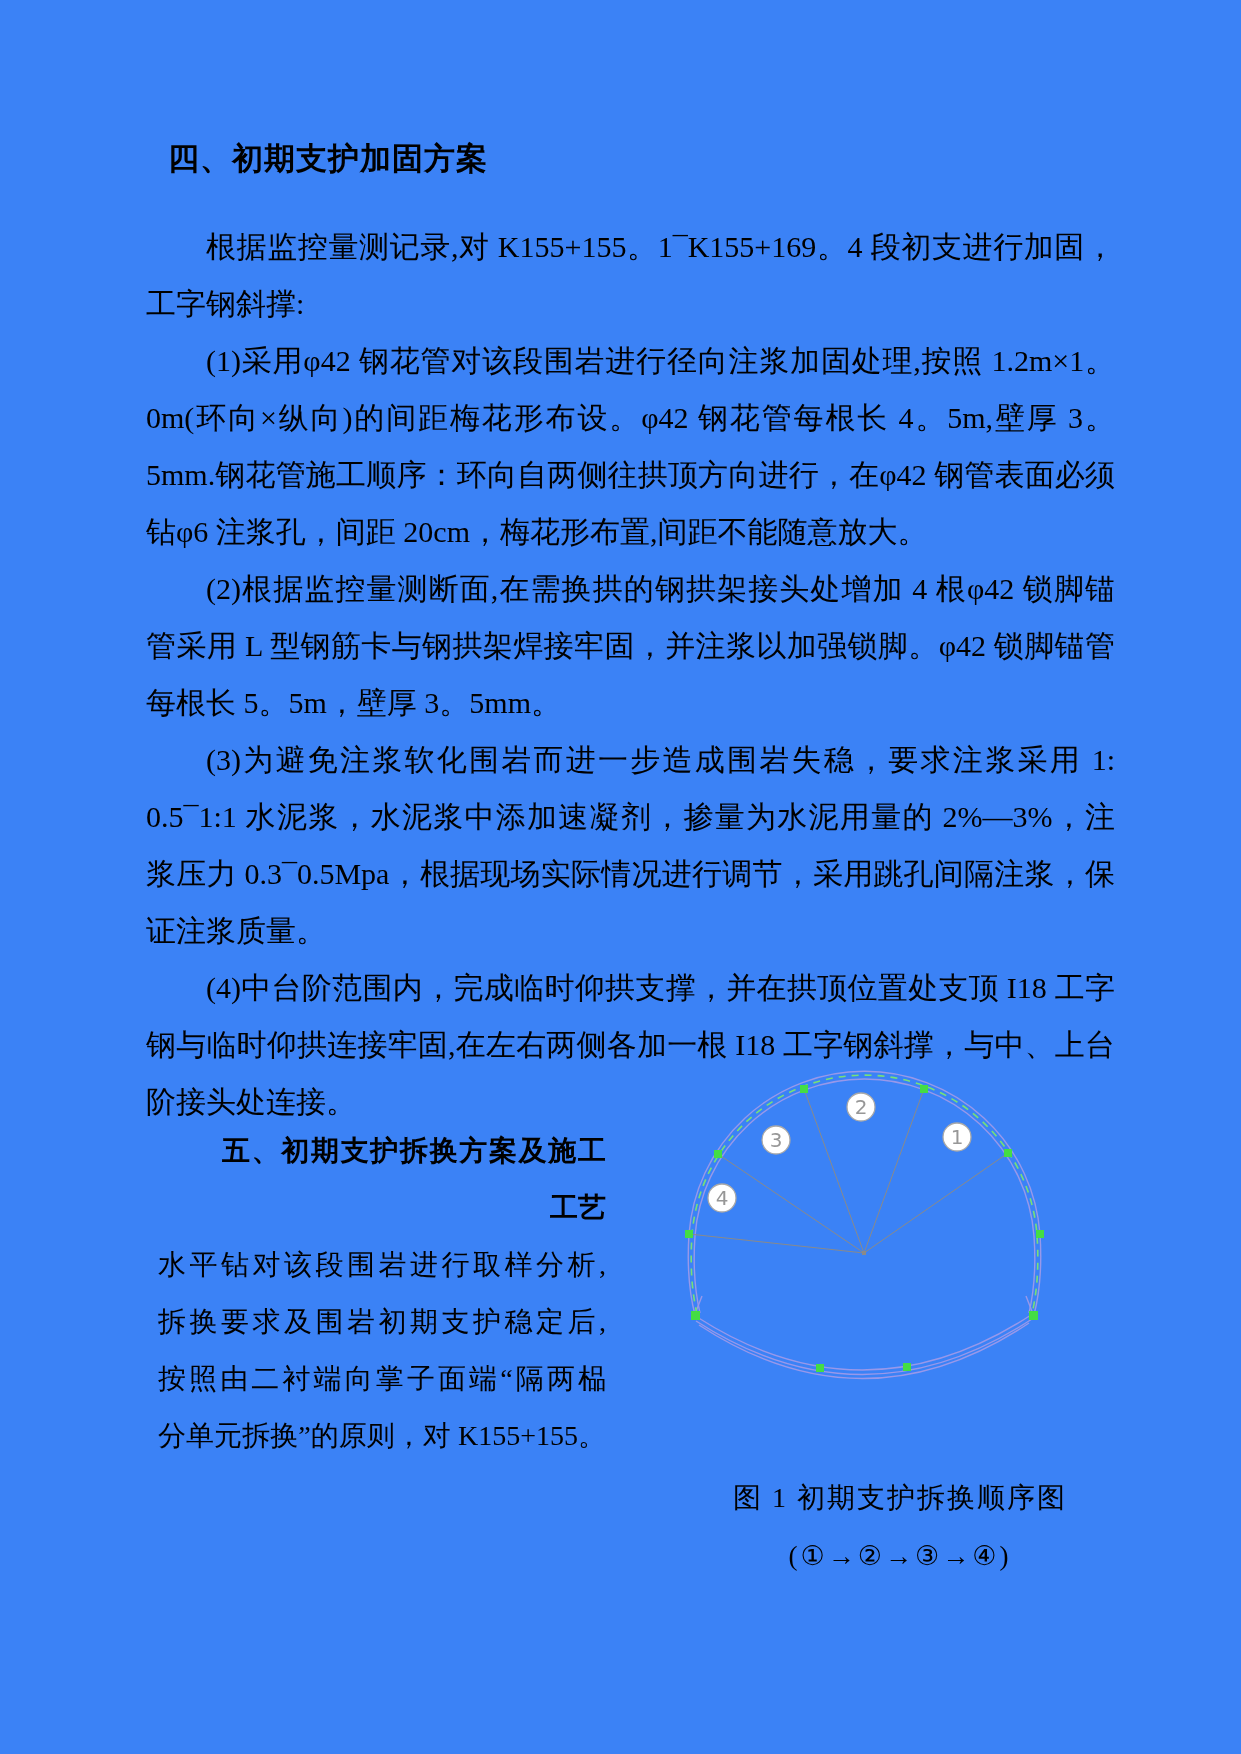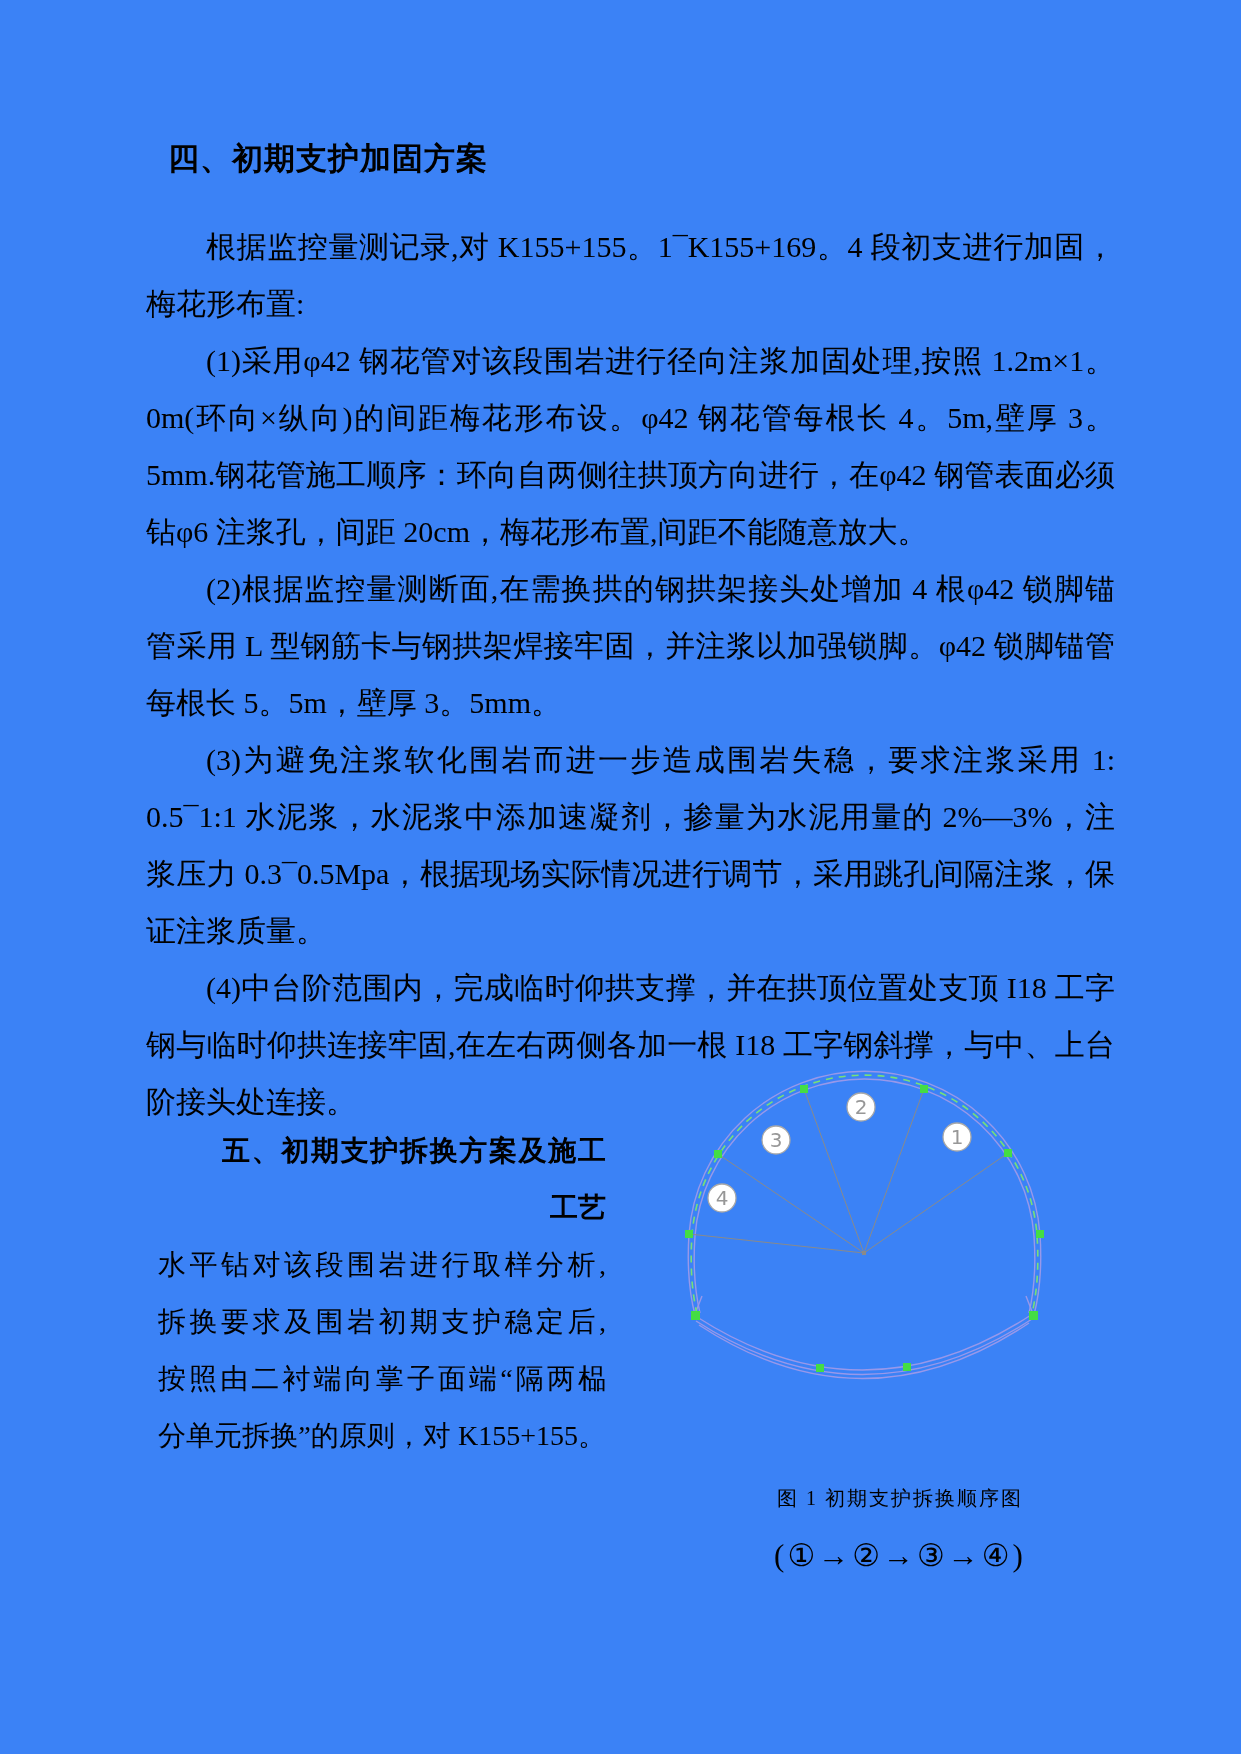--- a/index.html
+++ b/index.html
@@ -56,37 +56,37 @@
   .seclab text{
     fill:#979797;
     font-size:20px;
     font-family:"DejaVu Sans","Liberation Sans",sans-serif;
     text-anchor:middle;
   }
   .cap{
     position:absolute;
     left:610px;width:580px;
     text-align:center;
-    font-size:20px;
+    font-size:28px;
     line-height:40px;
   }
   .cap1{top:1478px;letter-spacing:2px;}
-  .cap2{top:1536px;font-size:31px;letter-spacing:3px;}
+  .cap2{top:1536px;font-size:27px;letter-spacing:3px;}
 </style>
 </head>
 <body>
 
 <div class="page">
 
   <div class="body-col">
 
     <h2 class="h4">四、初期支护加固方案</h2>
 
     <div class="ln ind just">根据监控量测记录,对 K155+155。1¯K155+169。4 段初支进行加固，具</div>
-    <div class="ln">梅花形布置:</div>
+    <div class="ln">工字钢斜撑:</div>
     <div class="ln ind just">(1)采用φ42 钢花管对该段围岩进行径向注浆加固处理,按照 1.2m×1。</div>
     <div class="ln just">0m(环向×纵向)的间距梅花形布设。φ42 钢花管每根长 4。5m,壁厚 3。</div>
     <div class="ln just">5mm.钢花管施工顺序：环向自两侧往拱顶方向进行，在φ42 钢管表面必须</div>
     <div class="ln">钻φ6 注浆孔，间距 20cm，梅花形布置,间距不能随意放大。</div>
     <div class="ln ind just">(2)根据监控量测断面,在需换拱的钢拱架接头处增加 4 根φ42 锁脚锚</div>
     <div class="ln just">管采用 L 型钢筋卡与钢拱架焊接牢固，并注浆以加强锁脚。φ42 锁脚锚管</div>
     <div class="ln">每根长 5。5m，壁厚 3。5mm。</div>
     <div class="ln ind just">(3)为避免注浆软化围岩而进一步造成围岩失稳，要求注浆采用 1:</div>
     <div class="ln just">0.5¯1:1 水泥浆，水泥浆中添加速凝剂，掺量为水泥用量的 2%—3%，注</div>
     <div class="ln just">浆压力 0.3¯0.5Mpa，根据现场实际情况进行调节，采用跳孔间隔注浆，保</div>

